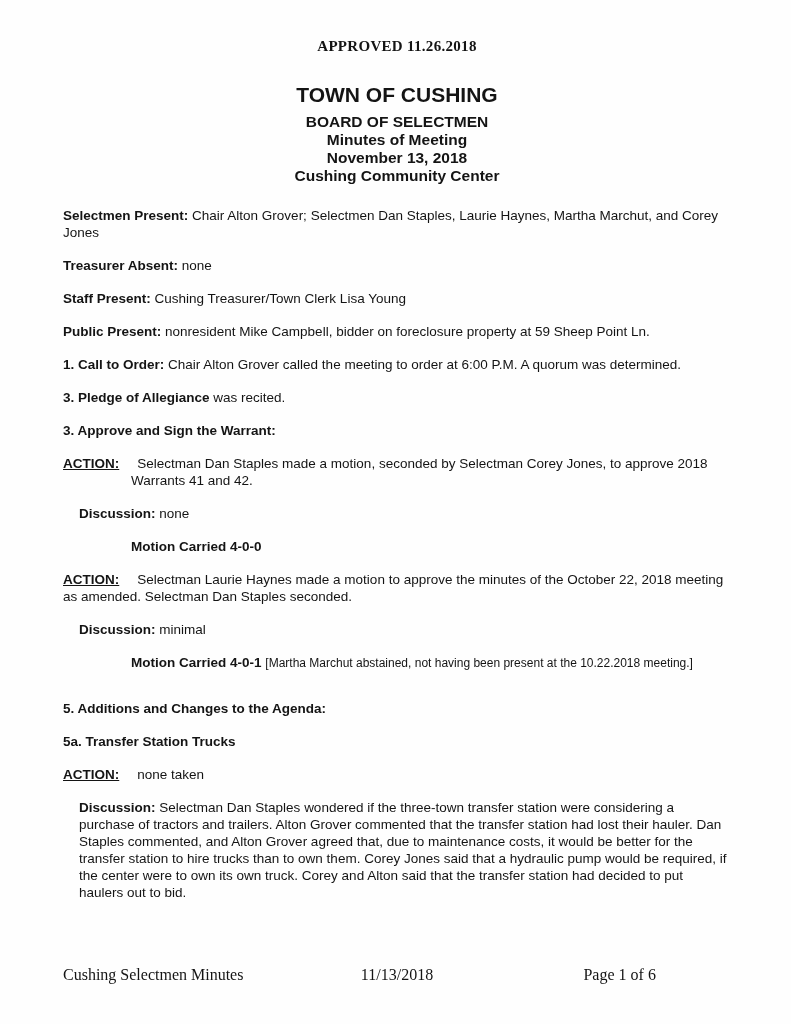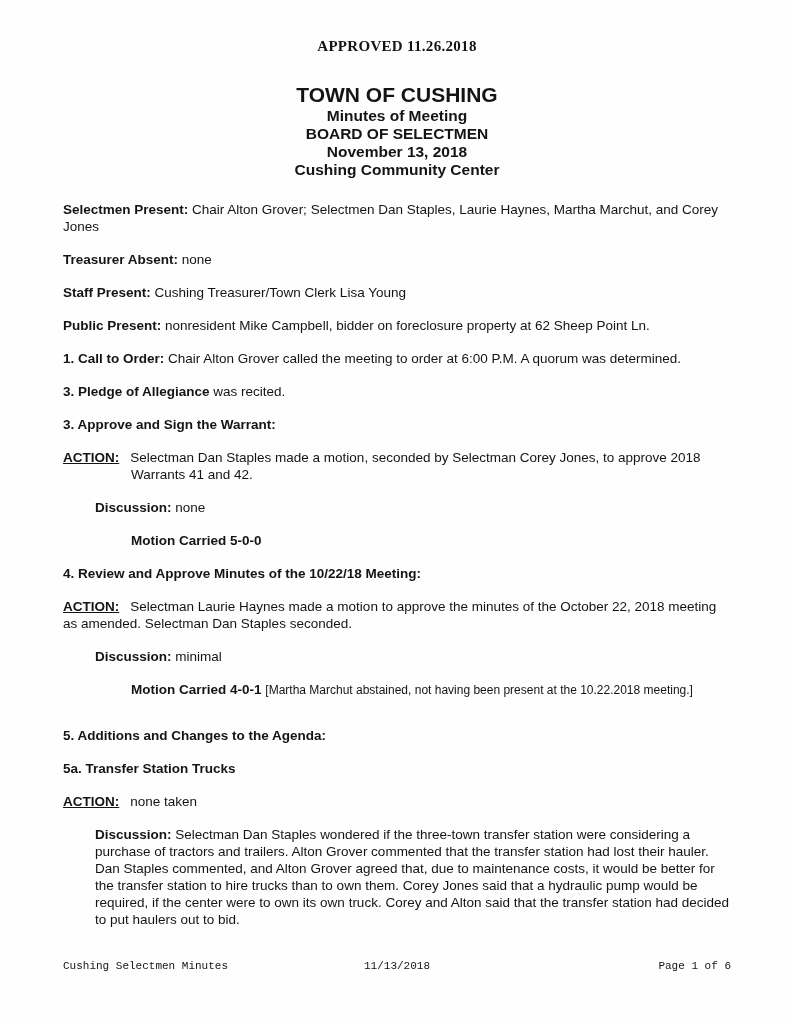--- a/index.html
+++ b/index.html
@@ -14,84 +14,83 @@
     font-size:13.5px;line-height:17px;color:#141414;
     overflow:hidden;
   }
   .approved{
     text-align:center;
     font-family:"Liberation Serif","DejaVu Serif",serif;
     font-weight:bold;font-size:15px;letter-spacing:.3px;
     margin-bottom:28px;
   }
   .doc-header{text-align:center;font-weight:bold;margin-bottom:22px;}
-  .doc-title{font-size:21px;line-height:24px;margin-bottom:0;}
+  .doc-title{font-size:21px;line-height:24px;margin-bottom:6px;}
   .doc-sub{font-size:15.5px;line-height:18px;}
   p{margin:0 0 16px 0;}
   .label{font-weight:bold;}
-  .action-label{font-weight:bold;text-decoration:underline;margin-right:11px;}
+  .action-label{font-weight:bold;text-decoration:underline;margin-right:18px;}
   .hang{padding-left:68px;text-indent:-68px;}
-  .ind1{margin-left:32px;}
+  .ind1{margin-left:16px;}
   .ind2{margin-left:68px;}
   .motion{font-weight:bold;}
   .note{font-weight:normal;font-size:12px;}
   .gap-lg{margin-bottom:28px;}
   .footer{
     position:absolute;left:63px;right:60px;top:958px;
-    font-family:Liberation Mono, monospace;
-    font-size:11px;color:#141414;
+    font-family:Liberation Serif, serif;
+    font-size:16px;color:#141414;
     display:flex;align-items:baseline;
   }
   .footer .f-left{flex:1;text-align:left;}
-  .footer .f-center{flex:1;text-align:center;}
-  .footer .f-right{flex:1;text-align:right;}
+  .footer .f-center{flex:1;text-align:center;margin-top:8px;}
+  .footer .f-right{flex:1;text-align:center;}
 </style>
 </head>
 <body>
 
 <div class="page">
 
   <div class="approved">APPROVED 11.26.2018</div>
 
   <div class="doc-header">
     <div class="doc-title">TOWN OF CUSHING</div>
+    <div class="doc-sub">BOARD OF SELECTMEN</div>
     <div class="doc-sub">Minutes of Meeting</div>
-    <div class="doc-sub">BOARD OF SELECTMEN</div>
     <div class="doc-sub">November 13, 2018</div>
     <div class="doc-sub">Cushing Community Center</div>
   </div>
 
   <p><span class="label">Selectmen Present:</span>
     <span>Chair Alton Grover; Selectmen Dan Staples, Laurie Haynes, Martha Marchut, and Corey Jones</span></p>
 
   <p><span class="label">Treasurer Absent:</span>
     <span>none</span></p>
 
   <p><span class="label">Staff Present:</span>
     <span>Cushing Treasurer/Town Clerk Lisa Young</span></p>
 
   <p><span class="label">Public Present:</span>
-    <span>nonresident Mike Campbell, bidder on foreclosure property at 62 Sheep Point Ln.</span></p>
+    <span>nonresident Mike Campbell, bidder on foreclosure property at 59 Sheep Point Ln.</span></p>
 
   <p><span class="label">1. Call to Order:</span>
     <span>Chair Alton Grover called the meeting to order at 6:00 P.M. A quorum was determined.</span></p>
 
   <p><span class="label">3. Pledge of Allegiance</span>
     <span>was recited.</span></p>
 
   <p class="label">3. Approve and Sign the Warrant:</p>
 
   <p class="hang"><span class="action-label">ACTION:</span><span>Selectman Dan Staples made a motion, seconded by Selectman Corey Jones, to approve 2018 Warrants 41 and 42.</span></p>
 
   <p class="ind1"><span class="label">Discussion:</span>
     <span>none</span></p>
 
-  <p class="ind2 motion">Motion Carried 5-0-0</p>
+  <p class="ind2 motion">Motion Carried 4-0-0</p>
 
-  <p class="label">4. Review and Approve Minutes of the 10/22/18 Meeting:</p>
 
   <p><span class="action-label">ACTION:</span><span>Selectman Laurie Haynes made a motion to approve the minutes of the October 22, 2018 meeting as amended. Selectman Dan Staples seconded.</span></p>
 
   <p class="ind1"><span class="label">Discussion:</span>
     <span>minimal</span></p>
 
   <p class="ind2 gap-lg"><span class="motion">Motion Carried 4-0-1</span>
     <span class="note">[Martha Marchut abstained, not having been present at the 10.22.2018 meeting.]</span></p>
 
   <p class="label">5. Additions and Changes to the Agenda:</p>

